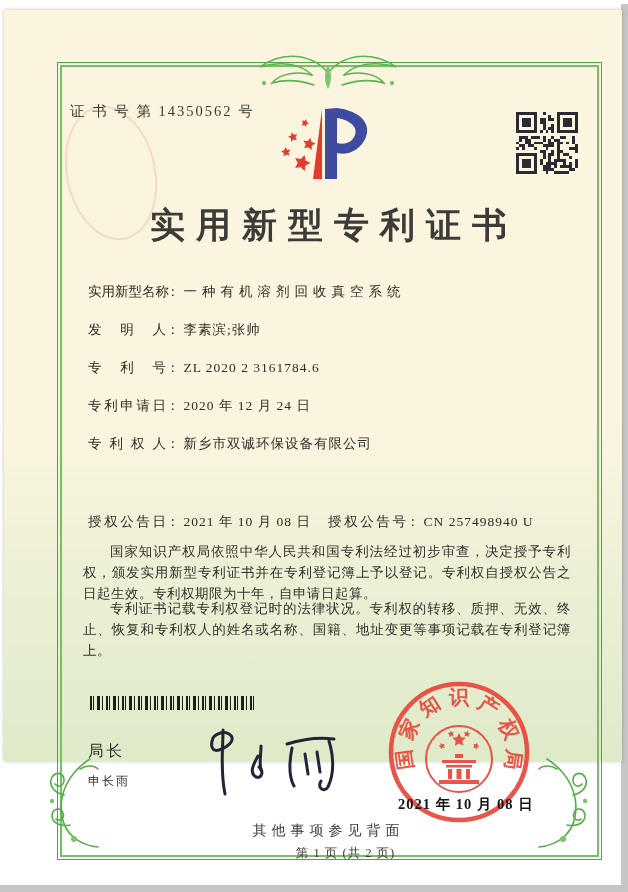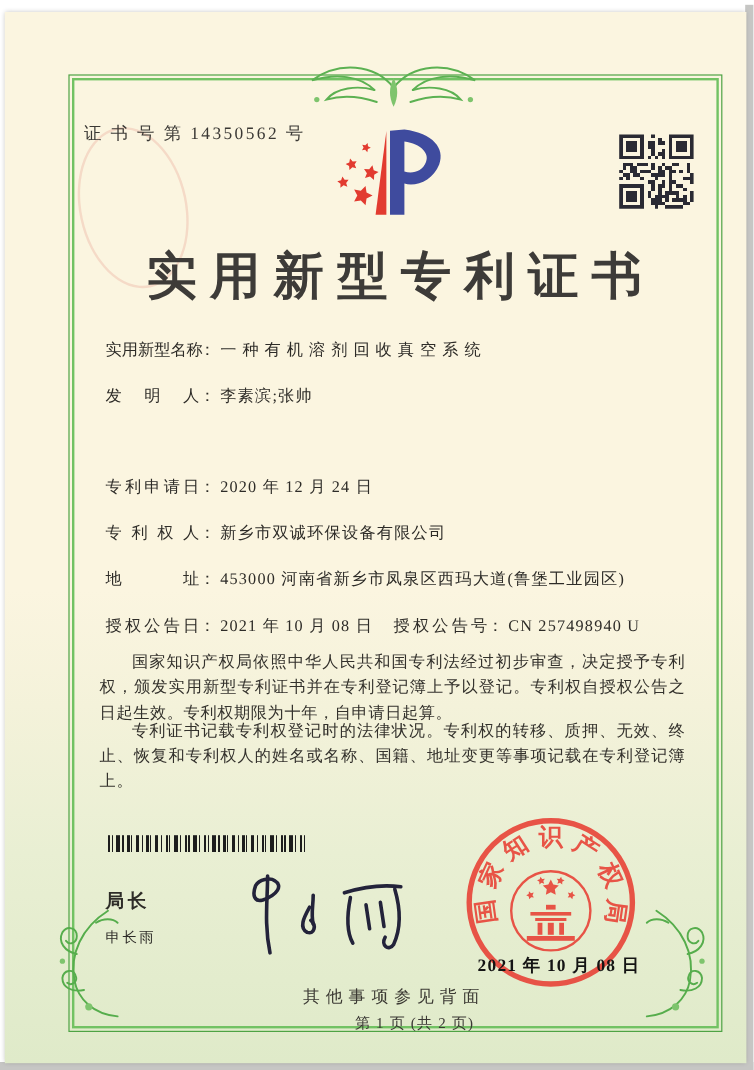--- a/index.html
+++ b/index.html
@@ -3,46 +3,46 @@
 <meta charset="utf-8">
 <style>
   html,body{margin:0;padding:0;}
   body{
     width:628px;height:892px;position:relative;background:#ffffff;overflow:hidden;
     font-family:"Liberation Serif","DejaVu Serif",serif;color:#2e2c28;
   }
   .edge-right{position:absolute;left:621px;top:4px;width:7px;height:888px;background:#c6c6c4;}
   .edge-bottom{position:absolute;left:0;top:885px;width:628px;height:7px;background:#c6c6c4;}
   .paper{
-    position:absolute;left:4px;top:10px;width:618px;height:876px;
+    position:absolute;left:4px;top:10px;width:618px;height:751px;
     background:linear-gradient(180deg,#fbf5e0 0%,#fbf5e0 55%,#f4f2da 66%,#e9efd3 80%,#dfeac9 100%);
     box-shadow:0 0 4px rgba(0,0,0,.25);
   }
   
   .frame{position:absolute;left:53px;top:52px;width:543px;height:796px;border:1px solid #4ea344;}
   .frame-inner{position:absolute;left:2px;top:2px;right:2px;bottom:2px;border:2px solid #72c263;}
   
   .bleed-seal{position:absolute;left:62px;top:95px;width:86px;height:132px;border:2px solid rgba(224,122,110,.22);
     border-radius:50%;transform:rotate(-12deg);}
   .certno{position:absolute;left:66px;top:92px;font-size:14.5px;letter-spacing:2px;color:#3a3834;white-space:nowrap;}
-  .title{position:absolute;left:53px;top:192px;width:543px;text-align:center;font-size:42px;font-weight:600;
+  .title{position:absolute;left:53px;top:192px;width:543px;text-align:center;font-size:35px;font-weight:600;
     color:#3d3b38;letter-spacing:11px;text-indent:11px;}
   
   .row{position:absolute;left:84px;font-size:13.5px;white-space:nowrap;color:#2e2c28;}
   .lbl{display:inline-block;width:78px;text-align:justify;text-align-last:justify;}
   .colon{display:inline-block;margin-right:4px;}
   .val{letter-spacing:1px;}
   .val-wide{letter-spacing:5px;}
   .grp2{position:absolute;left:240px;top:0;}
   .para{position:absolute;left:79px;width:488px;font-size:13.5px;line-height:21px;text-align:justify;
     text-indent:2em;color:#33312c;letter-spacing:.5px;}
   .barcode{position:absolute;left:86px;top:686px;width:166px;height:14px;
     background:repeating-linear-gradient(90deg,#1d1d1d 0 2px,transparent 2px 3px,#1d1d1d 3px 4px,
       transparent 4px 7px,#1d1d1d 7px 10px,transparent 10px 12px,#1d1d1d 12px 13px,transparent 13px 16px);}
-  .signer-title{position:absolute;left:84px;top:731px;font-size:15.5px;letter-spacing:3px;font-weight:bold;}
+  .signer-title{position:absolute;left:84px;top:731px;font-size:15.5px;letter-spacing:3px;}
   .signer-name{position:absolute;left:84px;top:763px;font-size:12px;letter-spacing:2px;}
   .signature{position:absolute;left:191px;top:714px;}
   .seal{position:absolute;left:376px;top:663px;}
   .seal-arc text{fill:#e8473b;font-size:20px;font-weight:bold;font-family:"Liberation Serif","DejaVu Serif",serif;}
   .seal-date{position:absolute;left:394px;top:785px;font-size:14.5px;font-weight:600;color:#141414;
     letter-spacing:1px;z-index:6;white-space:nowrap;}
   .pageinfo{position:absolute;left:53px;top:835px;width:543px;text-align:center;font-size:12.5px;
     letter-spacing:1px;color:#3a3834;margin-left:17px;}
   .backnote{position:absolute;left:53px;top:812px;width:543px;text-align:center;font-size:14px;
     letter-spacing:5px;color:#3b3933;}
@@ -252,28 +252,28 @@
   </svg>
 
   <div class="title">实用新型专利证书</div>
 
   <div class="row" style="top:273px">
     <span class="lbl">实用新型名称</span><span class="colon">：</span><span class="val val-wide">一种有机溶剂回收真空系统</span>
   </div>
   <div class="row" style="top:311px">
     <span class="lbl">发明人</span><span class="colon">：</span><span class="val">李素滨;张帅</span>
   </div>
+  <div class="row" style="top:349px">
+    <span class="lbl">专利号</span><span class="colon">：</span><span class="val">ZL 2020 2 3161784.6</span>
+  </div>
   <div class="row" style="top:387px">
     <span class="lbl">专利申请日</span><span class="colon">：</span><span class="val">2020 年 12 月 24 日</span>
   </div>
   <div class="row" style="top:425px">
     <span class="lbl">专利权人</span><span class="colon">：</span><span class="val">新乡市双诚环保设备有限公司</span>
-  </div>
-  <div class="row" style="top:464px">
-    <span class="lbl">地址</span><span class="colon">：</span><span class="val">453000 河南省新乡市凤泉区西玛大道(鲁堡工业园区)</span>
   </div>
   <div class="row" style="top:503px">
     <span class="lbl">授权公告日</span><span class="colon">：</span><span class="val">2021 年 10 月 08 日</span>
     <span class="grp2">
       <span class="lbl">授权公告号</span><span class="colon">：</span><span class="val">CN 257498940 U</span>
     </span>
   </div>
 
   <div class="para" style="top:531px">国家知识产权局依照中华人民共和国专利法经过初步审查，决定授予专利权，颁发实用新型专利证书并在专利登记簿上予以登记。专利权自授权公告之日起生效。专利权期限为十年，自申请日起算。</div>
   <div class="para" style="top:588px">专利证书记载专利权登记时的法律状况。专利权的转移、质押、无效、终止、恢复和专利权人的姓名或名称、国籍、地址变更等事项记载在专利登记簿上。</div>

